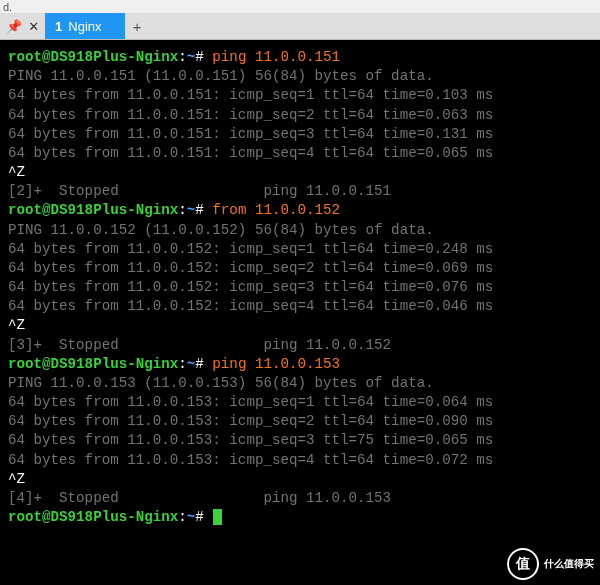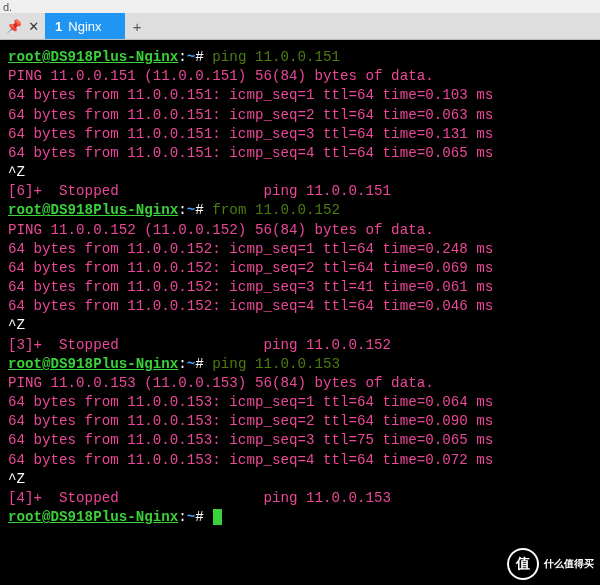--- a/index.html
+++ b/index.html
@@ -63,26 +63,26 @@
     color: #ddd;
     font-family: "Consolas", "Courier New", monospace;
     font-size: 14.2px;
     line-height: 1.35;
     padding: 8px 8px;
     white-space: pre;
     height: calc(585px - 13px - 26px);
     box-sizing: border-box;
     overflow: hidden;
   }
-  .prompt-user { color: #3bd13b; font-weight: bold; text-decoration: underline; }
+  .prompt-user { color: #3bd13b; font-weight: bold; }
   .prompt-colon { color: #fff; }
   .prompt-path { color: #4aa0ff; font-weight: bold; }
   .prompt-symbol { color: #fff; }
-  .cmd { color: #4d7c0f; }
-  .out { color: #ec4899; }
+  .cmd { color: #f97316; }
+  .out { color: #737373; }
   .ctrl { color: #fff; }
   .cursor {
     display: inline-block;
     width: 9px;
     height: 16px;
     background: #3bd13b;
     vertical-align: text-bottom;
     margin-left: 1px;
   }
   .watermark {
@@ -133,26 +133,26 @@
   </div>
 </div>
 
 <div class="terminal" id="terminal"><span class="prompt-user">root@DS918Plus-Nginx</span><span class="prompt-colon">:</span><span class="prompt-path">~</span><span class="prompt-symbol"># </span><span class="cmd">ping 11.0.0.151</span>
 <span class="out">PING 11.0.0.151 (11.0.0.151) 56(84) bytes of data.</span>
 <span class="out">64 bytes from 11.0.0.151: icmp_seq=1 ttl=64 time=0.103 ms</span>
 <span class="out">64 bytes from 11.0.0.151: icmp_seq=2 ttl=64 time=0.063 ms</span>
 <span class="out">64 bytes from 11.0.0.151: icmp_seq=3 ttl=64 time=0.131 ms</span>
 <span class="out">64 bytes from 11.0.0.151: icmp_seq=4 ttl=64 time=0.065 ms</span>
 <span class="ctrl">^Z</span>
-<span class="out">[6]+  Stopped                 ping 11.0.0.151</span>
+<span class="out">[2]+  Stopped                 ping 11.0.0.151</span>
 <span class="prompt-user">root@DS918Plus-Nginx</span><span class="prompt-colon">:</span><span class="prompt-path">~</span><span class="prompt-symbol"># </span><span class="cmd">from 11.0.0.152</span>
 <span class="out">PING 11.0.0.152 (11.0.0.152) 56(84) bytes of data.</span>
 <span class="out">64 bytes from 11.0.0.152: icmp_seq=1 ttl=64 time=0.248 ms</span>
 <span class="out">64 bytes from 11.0.0.152: icmp_seq=2 ttl=64 time=0.069 ms</span>
-<span class="out">64 bytes from 11.0.0.152: icmp_seq=3 ttl=41 time=0.061 ms</span>
+<span class="out">64 bytes from 11.0.0.152: icmp_seq=3 ttl=64 time=0.076 ms</span>
 <span class="out">64 bytes from 11.0.0.152: icmp_seq=4 ttl=64 time=0.046 ms</span>
 <span class="ctrl">^Z</span>
 <span class="out">[3]+  Stopped                 ping 11.0.0.152</span>
 <span class="prompt-user">root@DS918Plus-Nginx</span><span class="prompt-colon">:</span><span class="prompt-path">~</span><span class="prompt-symbol"># </span><span class="cmd">ping 11.0.0.153</span>
 <span class="out">PING 11.0.0.153 (11.0.0.153) 56(84) bytes of data.</span>
 <span class="out">64 bytes from 11.0.0.153: icmp_seq=1 ttl=64 time=0.064 ms</span>
 <span class="out">64 bytes from 11.0.0.153: icmp_seq=2 ttl=64 time=0.090 ms</span>
 <span class="out">64 bytes from 11.0.0.153: icmp_seq=3 ttl=75 time=0.065 ms</span>
 <span class="out">64 bytes from 11.0.0.153: icmp_seq=4 ttl=64 time=0.072 ms</span>
 <span class="ctrl">^Z</span>

